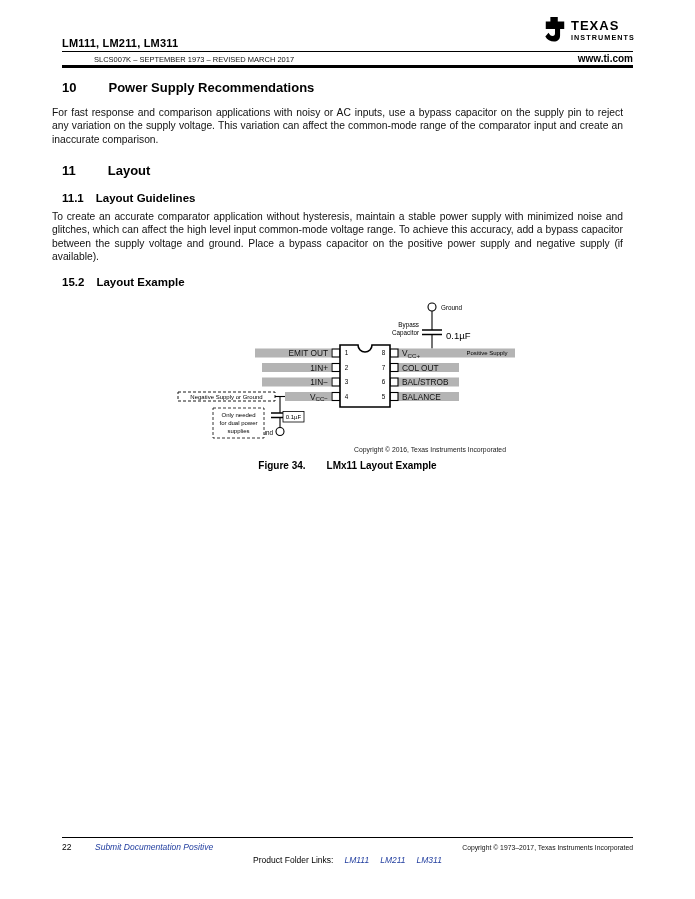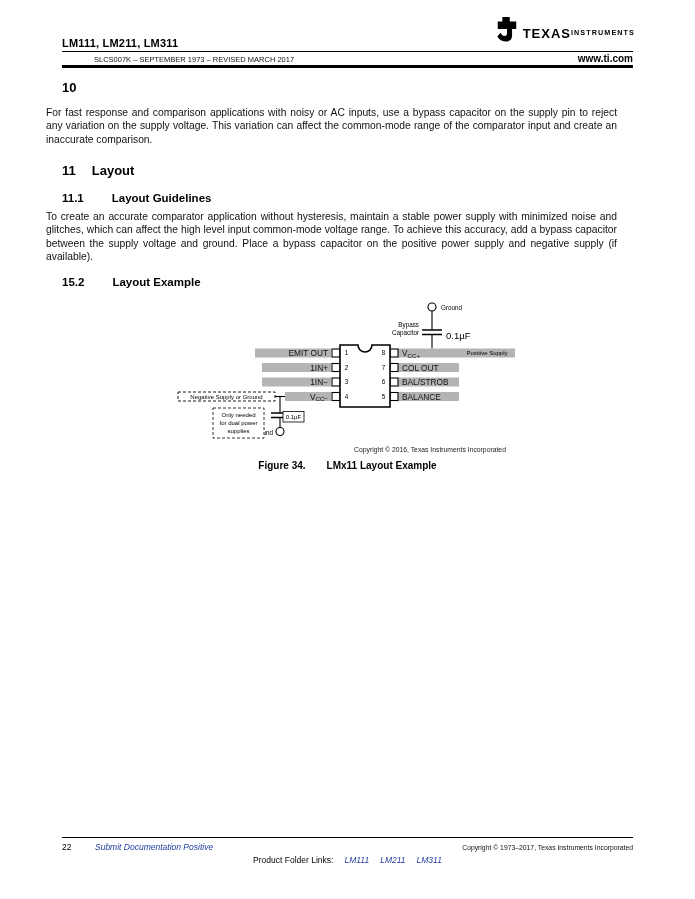--- a/index.html
+++ b/index.html
@@ -2,31 +2,31 @@
 <html><head>
 <meta charset="utf-8">
 <style>
   *{box-sizing:border-box;margin:0;padding:0;}
   body{width:695px;height:899px;position:relative;background:#ffffff;
        font-family:"Liberation Sans",sans-serif;color:#000;overflow:hidden;}
   .abs{position:absolute;}
   
   .part{left:62px;top:37px;font-size:11px;font-weight:bold;letter-spacing:.2px;text-align:right;}
   .logo{right:60px;top:15px;display:flex;align-items:flex-start;gap:4px;}
-  .logo-text{display:flex;line-height:1;margin-top:12px;}
+  .logo-text{display:flex;flex-direction:column;line-height:1;margin-top:4px;}
   .logo-t1{font-size:13px;font-weight:bold;letter-spacing:1px;}
   .logo-t2{font-size:7.2px;font-weight:bold;letter-spacing:1.1px;margin-top:2px;}
   .rule1{left:62px;width:571px;top:51px;height:1px;background:#000;}
   .docinfo{left:62px;top:55px;font-size:7.5px;color:#111;padding-left:32px;}
   .site{right:62px;top:53px;font-size:10px;font-weight:bold;}
   .rule2{left:62px;width:571px;top:65px;height:2.5px;background:#000;}
   
-  .h1{left:62px;font-size:13px;font-weight:bold;display:flex;gap:16px;}
-  .h2{left:62px;font-size:11.5px;font-weight:bold;display:flex;gap:28px;}
-  .para{left:46px;width:571px;font-size:10.3px;line-height:13.45px;text-align:justify;color:#111;}
+  .h1{left:62px;font-size:13px;font-weight:bold;display:flex;gap:32px;}
+  .h2{left:62px;font-size:11.5px;font-weight:bold;display:flex;gap:12px;}
+  .para{left:52px;width:571px;font-size:10.3px;line-height:13.45px;text-align:justify;color:#111;}
   
   .fig-copy{left:240px;top:446px;width:380px;text-align:center;font-size:6.8px;color:#222;}
   .fig-cap{left:0;top:460px;width:695px;display:flex;justify-content:center;gap:21px;
            font-size:10px;font-weight:bold;}
   svg{font-family:"Liberation Sans",sans-serif;}
   
   .f-rule{left:62px;width:571px;top:837px;height:1px;background:#000;}
   .f-page{left:62px;top:842px;font-size:8.5px;}
   .f-link{left:95px;top:842px;font-size:8.5px;font-style:italic;color:#2440a0;cursor:pointer;}
   .f-copy{right:62px;top:844px;font-size:6.8px;color:#111;}
@@ -48,20 +48,21 @@
   </div>
 </div>
 
 <div class="abs rule1"></div>
 <div class="abs docinfo">SLCS007K – SEPTEMBER 1973 – REVISED MARCH 2017</div>
 <div class="abs site">www.ti.com</div>
 <div class="abs rule2"></div>
 
 <div class="abs h1" style="top:80px">
   <span>10</span>
+  <span>Power Supply Recommendations</span>
 </div>
 <div class="abs para" style="top:106px">For fast response and comparison applications with noisy or AC inputs, use a bypass capacitor on the supply pin to reject any variation on the supply voltage. This variation can affect the common-mode range of the comparator input and create an inaccurate comparison.</div>
 
 <div class="abs h1" style="top:163px">
   <span>11</span>
   <span>Layout</span>
 </div>
 
 <div class="abs h2" style="top:192px">
   <span>11.1</span>

